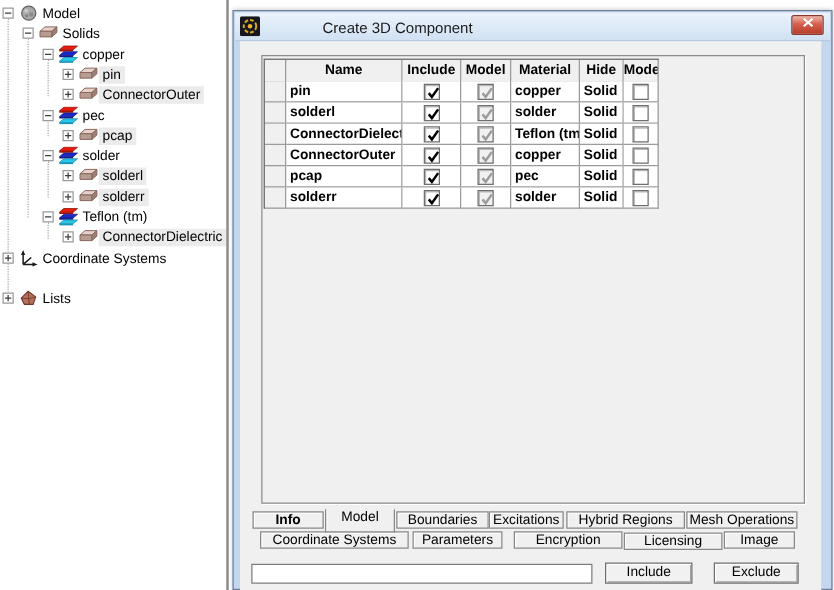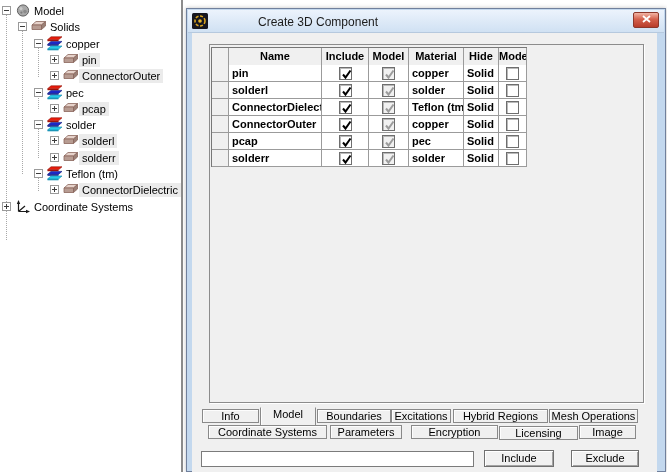--- a/index.html
+++ b/index.html
@@ -240,20 +240,27 @@
         </svg></span>
     <span class="tlabel sel" style="left:79px">ConnectorDielectric</span>
   </div>
   <div class="titem" style="top:199px">
     <span class="expander plus" style="left:2px"></span>
     <span class="ticon" style="left:15px"><svg width="16" height="15">
           <use href="#i-axes"></use>
         </svg></span>
     <span class="tlabel" style="left:31px">Coordinate Systems</span>
   </div>
+  <div class="titem" style="top:231px">
+    <span class="expander plus" style="left:2px"></span>
+    <span class="ticon" style="left:15px"><svg width="16" height="15">
+          <use href="#i-lists"></use>
+        </svg></span>
+    <span class="tlabel" style="left:31px">Lists</span>
+  </div>
 </div>
 
 <div class="win-divider"></div>
 
 <div class="dialog">
   <div class="titlebar">
     <span class="titlebar-icon"><svg width="16" height="16">
           <use href="#i-app"></use>
         </svg></span>
     <span class="titlebar-text">Create 3D Component</span>
@@ -404,21 +411,21 @@
             </svg>
           </span>
         </div>
       <div class="dc">solder</div>
       <div class="dc">Solid</div>
       <div class="cc">
           <span class="cb"></span>
         </div>
     </div>
 
-    <div class="tab" style="left:10px;  top:376px; width:57px;">Info</div>
+    <div class="tab" style="left:10px;  top:376px; width:57px;font-weight:bold;">Info</div>
     <div class="tab sel" style="left:68px; top:374px; width:56px;">Model</div>
     <div class="tab" style="left:125px; top:376px; width:74px;">Boundaries</div>
     <div class="tab" style="left:199px; top:376px; width:60px;">Excitations</div>
     <div class="tab" style="left:261px; top:376px; width:95px;">Hybrid Regions</div>
     <div class="tab" style="left:357px; top:376px; width:89px;">Mesh Operations</div>
 
     <div class="tab" style="left:16px;  top:392px; width:119px;">Coordinate Systems</div>
     <div class="tab" style="left:138px; top:392px; width:72px;">Parameters</div>
     <div class="tab" style="left:219px; top:392px; width:87px;">Encryption</div>
     <div class="tab" style="left:307px; top:393px; width:79px;">Licensing</div>

